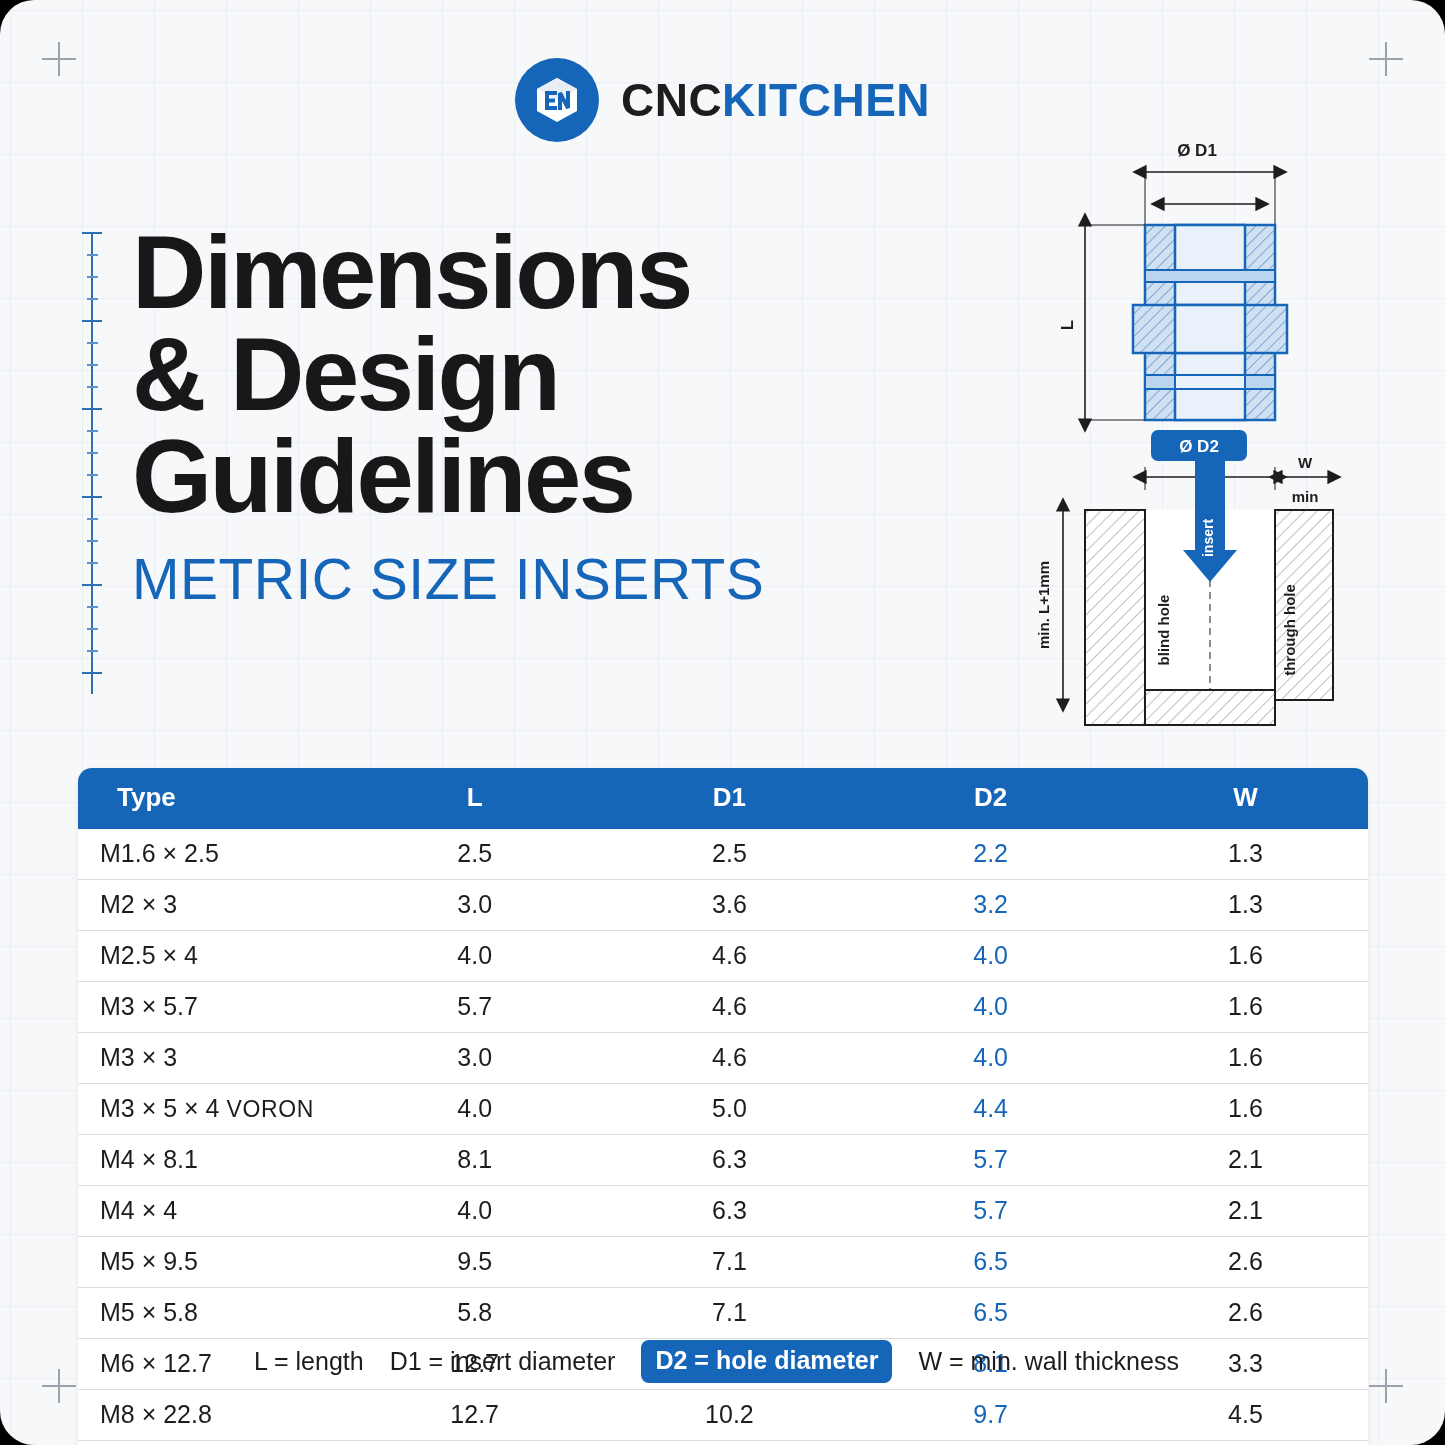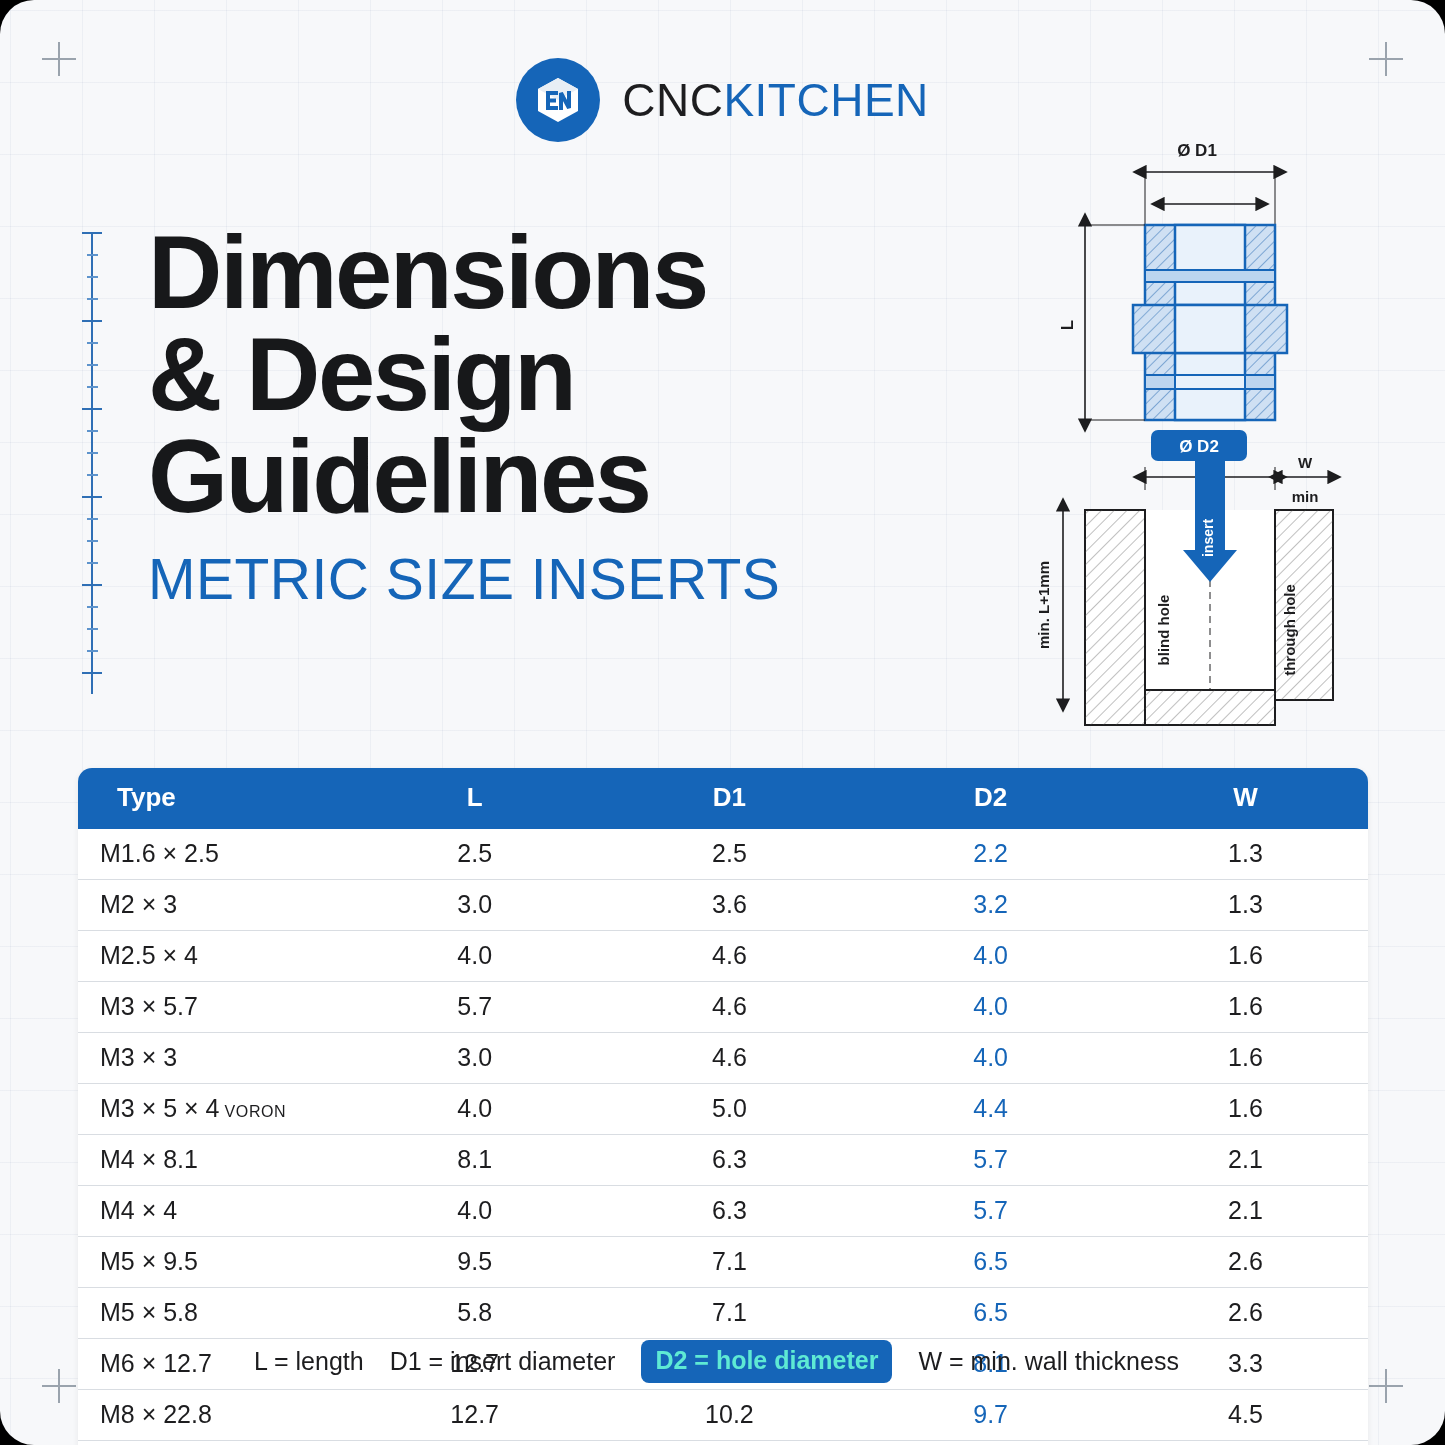--- a/index.html
+++ b/index.html
@@ -47,39 +47,39 @@
     top: 58px; left: 0; right: 0;
     display: flex; align-items: center; justify-content: center;
     gap: 22px;
   }
   .logo-circle {
     width: 84px; height: 84px; border-radius: 50%;
     background: #1565b8;
     display: flex; align-items: center; justify-content: center;
   }
   .brand-text {
-    font-size: 46px; font-weight: normal; letter-spacing: 0.5px;
+    font-size: 46px; font-weight: bold; letter-spacing: 0.5px;
     color: #1d1d1f;
   }
   .brand-text .kitchen { color: #1565b8; }
 
   
   .ruler {
     position: absolute;
     left: 78px; top: 232px;
     width: 28px; height: 462px;
   }
   .ruler .spine { position: absolute; left: 13px; top: 0; width: 2px; height: 100%; background: #2f6fb5; }
   .ruler .tick { position: absolute; left: 4px; width: 20px; height: 2px; background: #2f6fb5; }
   .ruler .tick.small { left: 9px; width: 11px; height: 2px; background: #5d93cc; }
 
   
   .headline {
     position: absolute;
-    left: 148px; top: 222px;
+    left: 132px; top: 222px;
     width: 760px;
   }
   .headline h1 {
     margin: 0;
     font-size: 103px;
     line-height: 0.99;
     letter-spacing: -2.5px;
     font-weight: bold;
     color: #17181a;
   }
@@ -118,38 +118,38 @@
     font-size: 25px;
     color: #1d1d1f;
     text-align: center;
     padding: 10px 0 11px 0;
     border-bottom: 1px solid #d9dde2;
     background: #fff;
   }
   tbody tr:last-child td { border-bottom: none; }
   tbody td.type-col { text-align: left; padding-left: 22px; }
   tbody td.d2-col { color: #1565b8; font-weight: normal; }
-  .voron { font-size: 16px; letter-spacing: 0.6px; text-align: center; }
+  .voron { font-size: 23px; letter-spacing: 0.6px; text-align: center; }
   col.c-type { width: 21%; }
   col.c-l { width: 19.5%; }
   col.c-d1 { width: 20%; }
   col.c-d2 { width: 20.5%; }
   col.c-w { width: 19%; }
 
   
   .legend {
     position: absolute;
     left: 0; right: 12px; bottom: 62px;
     display: flex; align-items: center; justify-content: center;
     gap: 26px;
     font-size: 25px;
     color: #1d1d1f;
   }
   .legend .hl {
-    background: #1565b8; color: #5eead4; font-weight: bold;
+    background: #1565b8; color: #ffffff; font-weight: bold;
     padding: 6px 14px 8px 14px; border-radius: 8px;
   }
 </style>
 </head>
 <body>
 
 <div class="page">
   <div class="grid"></div>
 
   <div class="crossmark cm-tl"></div>

